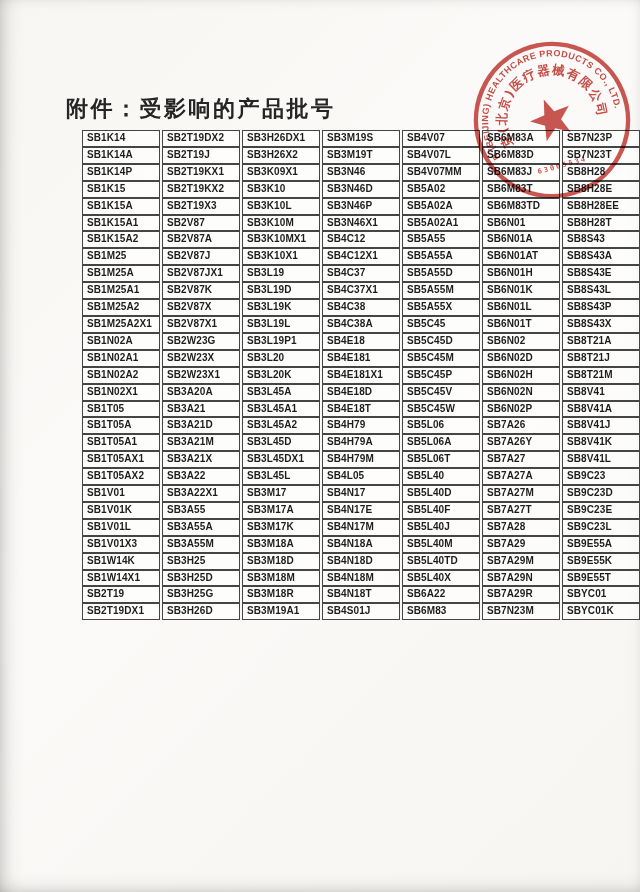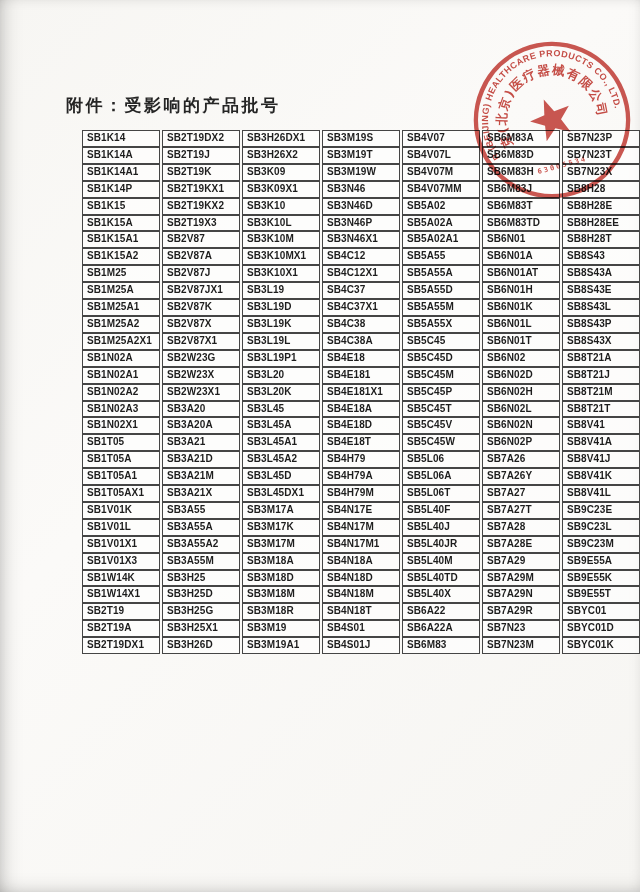--- a/index.html
+++ b/index.html
@@ -13,21 +13,21 @@
     position:relative; width:640px; height:892px; overflow:hidden;
     background:linear-gradient(135deg,#f7f6f3 0%, #fbfaf8 40%, #f6f5f2 100%);
     box-shadow: inset 16px 0 24px -20px rgba(0,0,0,.38),
                 inset -10px 0 18px -16px rgba(0,0,0,.15),
                 inset 0 -14px 22px -18px rgba(0,0,0,.28),
                 inset 0 10px 16px -14px rgba(0,0,0,.12);
   }
   .doc-title {
     position:absolute; left:66px; top:94px;
     font-family:Liberation Serif, serif;
-    font-size:17px; font-weight:700; letter-spacing:2.5px; color:#252525;
+    font-size:22px; font-weight:700; letter-spacing:2.5px; color:#252525;
     white-space:nowrap;
   }
   .table-wrap { position:absolute; left:64px; top:130px;margin-left:16px; }
   table.batch-table {
     border-collapse:separate; border-spacing:2px 0;
     table-layout:fixed; width:513px;
   }
   table.batch-table td {
     width:71px; height:14.9px;
     border:1px solid #454545;
@@ -71,29 +71,20 @@
           <tr>
             <td>SB1K14A</td>
             <td>SB2T19J</td>
             <td>SB3H26X2</td>
             <td>SB3M19T</td>
             <td>SB4V07L</td>
             <td>SB6M83D</td>
             <td>SB7N23T</td>
           </tr>
           <tr>
-            <td>SB1K14A1</td>
-            <td>SB2T19K</td>
-            <td>SB3K09</td>
-            <td>SB3M19W</td>
-            <td>SB4V07M</td>
-            <td>SB6M83H</td>
-            <td>SB7N23X</td>
-          </tr>
-          <tr>
             <td>SB1K14P</td>
             <td>SB2T19KX1</td>
             <td>SB3K09X1</td>
             <td>SB3N46</td>
             <td>SB4V07MM</td>
             <td>SB6M83J</td>
             <td>SB8H28</td>
           </tr>
           <tr>
             <td>SB1K15</td>
@@ -197,29 +188,20 @@
           <tr>
             <td>SB1N02A2</td>
             <td>SB2W23X1</td>
             <td>SB3L20K</td>
             <td>SB4E181X1</td>
             <td>SB5C45P</td>
             <td>SB6N02H</td>
             <td>SB8T21M</td>
           </tr>
           <tr>
-            <td>SB1N02A3</td>
-            <td>SB3A20</td>
-            <td>SB3L45</td>
-            <td>SB4E18A</td>
-            <td>SB5C45T</td>
-            <td>SB6N02L</td>
-            <td>SB8T21T</td>
-          </tr>
-          <tr>
             <td>SB1N02X1</td>
             <td>SB3A20A</td>
             <td>SB3L45A</td>
             <td>SB4E18D</td>
             <td>SB5C45V</td>
             <td>SB6N02N</td>
             <td>SB8V41</td>
           </tr>
           <tr>
             <td>SB1T05</td>
@@ -251,47 +233,56 @@
           <tr>
             <td>SB1T05AX1</td>
             <td>SB3A21X</td>
             <td>SB3L45DX1</td>
             <td>SB4H79M</td>
             <td>SB5L06T</td>
             <td>SB7A27</td>
             <td>SB8V41L</td>
           </tr>
           <tr>
+            <td>SB1T05AX2</td>
+            <td>SB3A22</td>
+            <td>SB3L45L</td>
+            <td>SB4L05</td>
+            <td>SB5L40</td>
+            <td>SB7A27A</td>
+            <td>SB9C23</td>
+          </tr>
+          <tr>
+            <td>SB1V01</td>
+            <td>SB3A22X1</td>
+            <td>SB3M17</td>
+            <td>SB4N17</td>
+            <td>SB5L40D</td>
+            <td>SB7A27M</td>
+            <td>SB9C23D</td>
+          </tr>
+          <tr>
             <td>SB1V01K</td>
             <td>SB3A55</td>
             <td>SB3M17A</td>
             <td>SB4N17E</td>
             <td>SB5L40F</td>
             <td>SB7A27T</td>
             <td>SB9C23E</td>
           </tr>
           <tr>
             <td>SB1V01L</td>
             <td>SB3A55A</td>
             <td>SB3M17K</td>
             <td>SB4N17M</td>
             <td>SB5L40J</td>
             <td>SB7A28</td>
             <td>SB9C23L</td>
           </tr>
           <tr>
-            <td>SB1V01X1</td>
-            <td>SB3A55A2</td>
-            <td>SB3M17M</td>
-            <td>SB4N17M1</td>
-            <td>SB5L40JR</td>
-            <td>SB7A28E</td>
-            <td>SB9C23M</td>
-          </tr>
-          <tr>
             <td>SB1V01X3</td>
             <td>SB3A55M</td>
             <td>SB3M18A</td>
             <td>SB4N18A</td>
             <td>SB5L40M</td>
             <td>SB7A29</td>
             <td>SB9E55A</td>
           </tr>
           <tr>
             <td>SB1W14K</td>
@@ -312,29 +303,20 @@
             <td>SB9E55T</td>
           </tr>
           <tr>
             <td>SB2T19</td>
             <td>SB3H25G</td>
             <td>SB3M18R</td>
             <td>SB4N18T</td>
             <td>SB6A22</td>
             <td>SB7A29R</td>
             <td>SBYC01</td>
-          </tr>
-          <tr>
-            <td>SB2T19A</td>
-            <td>SB3H25X1</td>
-            <td>SB3M19</td>
-            <td>SB4S01</td>
-            <td>SB6A22A</td>
-            <td>SB7N23</td>
-            <td>SBYC01D</td>
           </tr>
           <tr>
             <td>SB2T19DX1</td>
             <td>SB3H26D</td>
             <td>SB3M19A1</td>
             <td>SB4S01J</td>
             <td>SB6M83</td>
             <td>SB7N23M</td>
             <td>SBYC01K</td>
           </tr>

